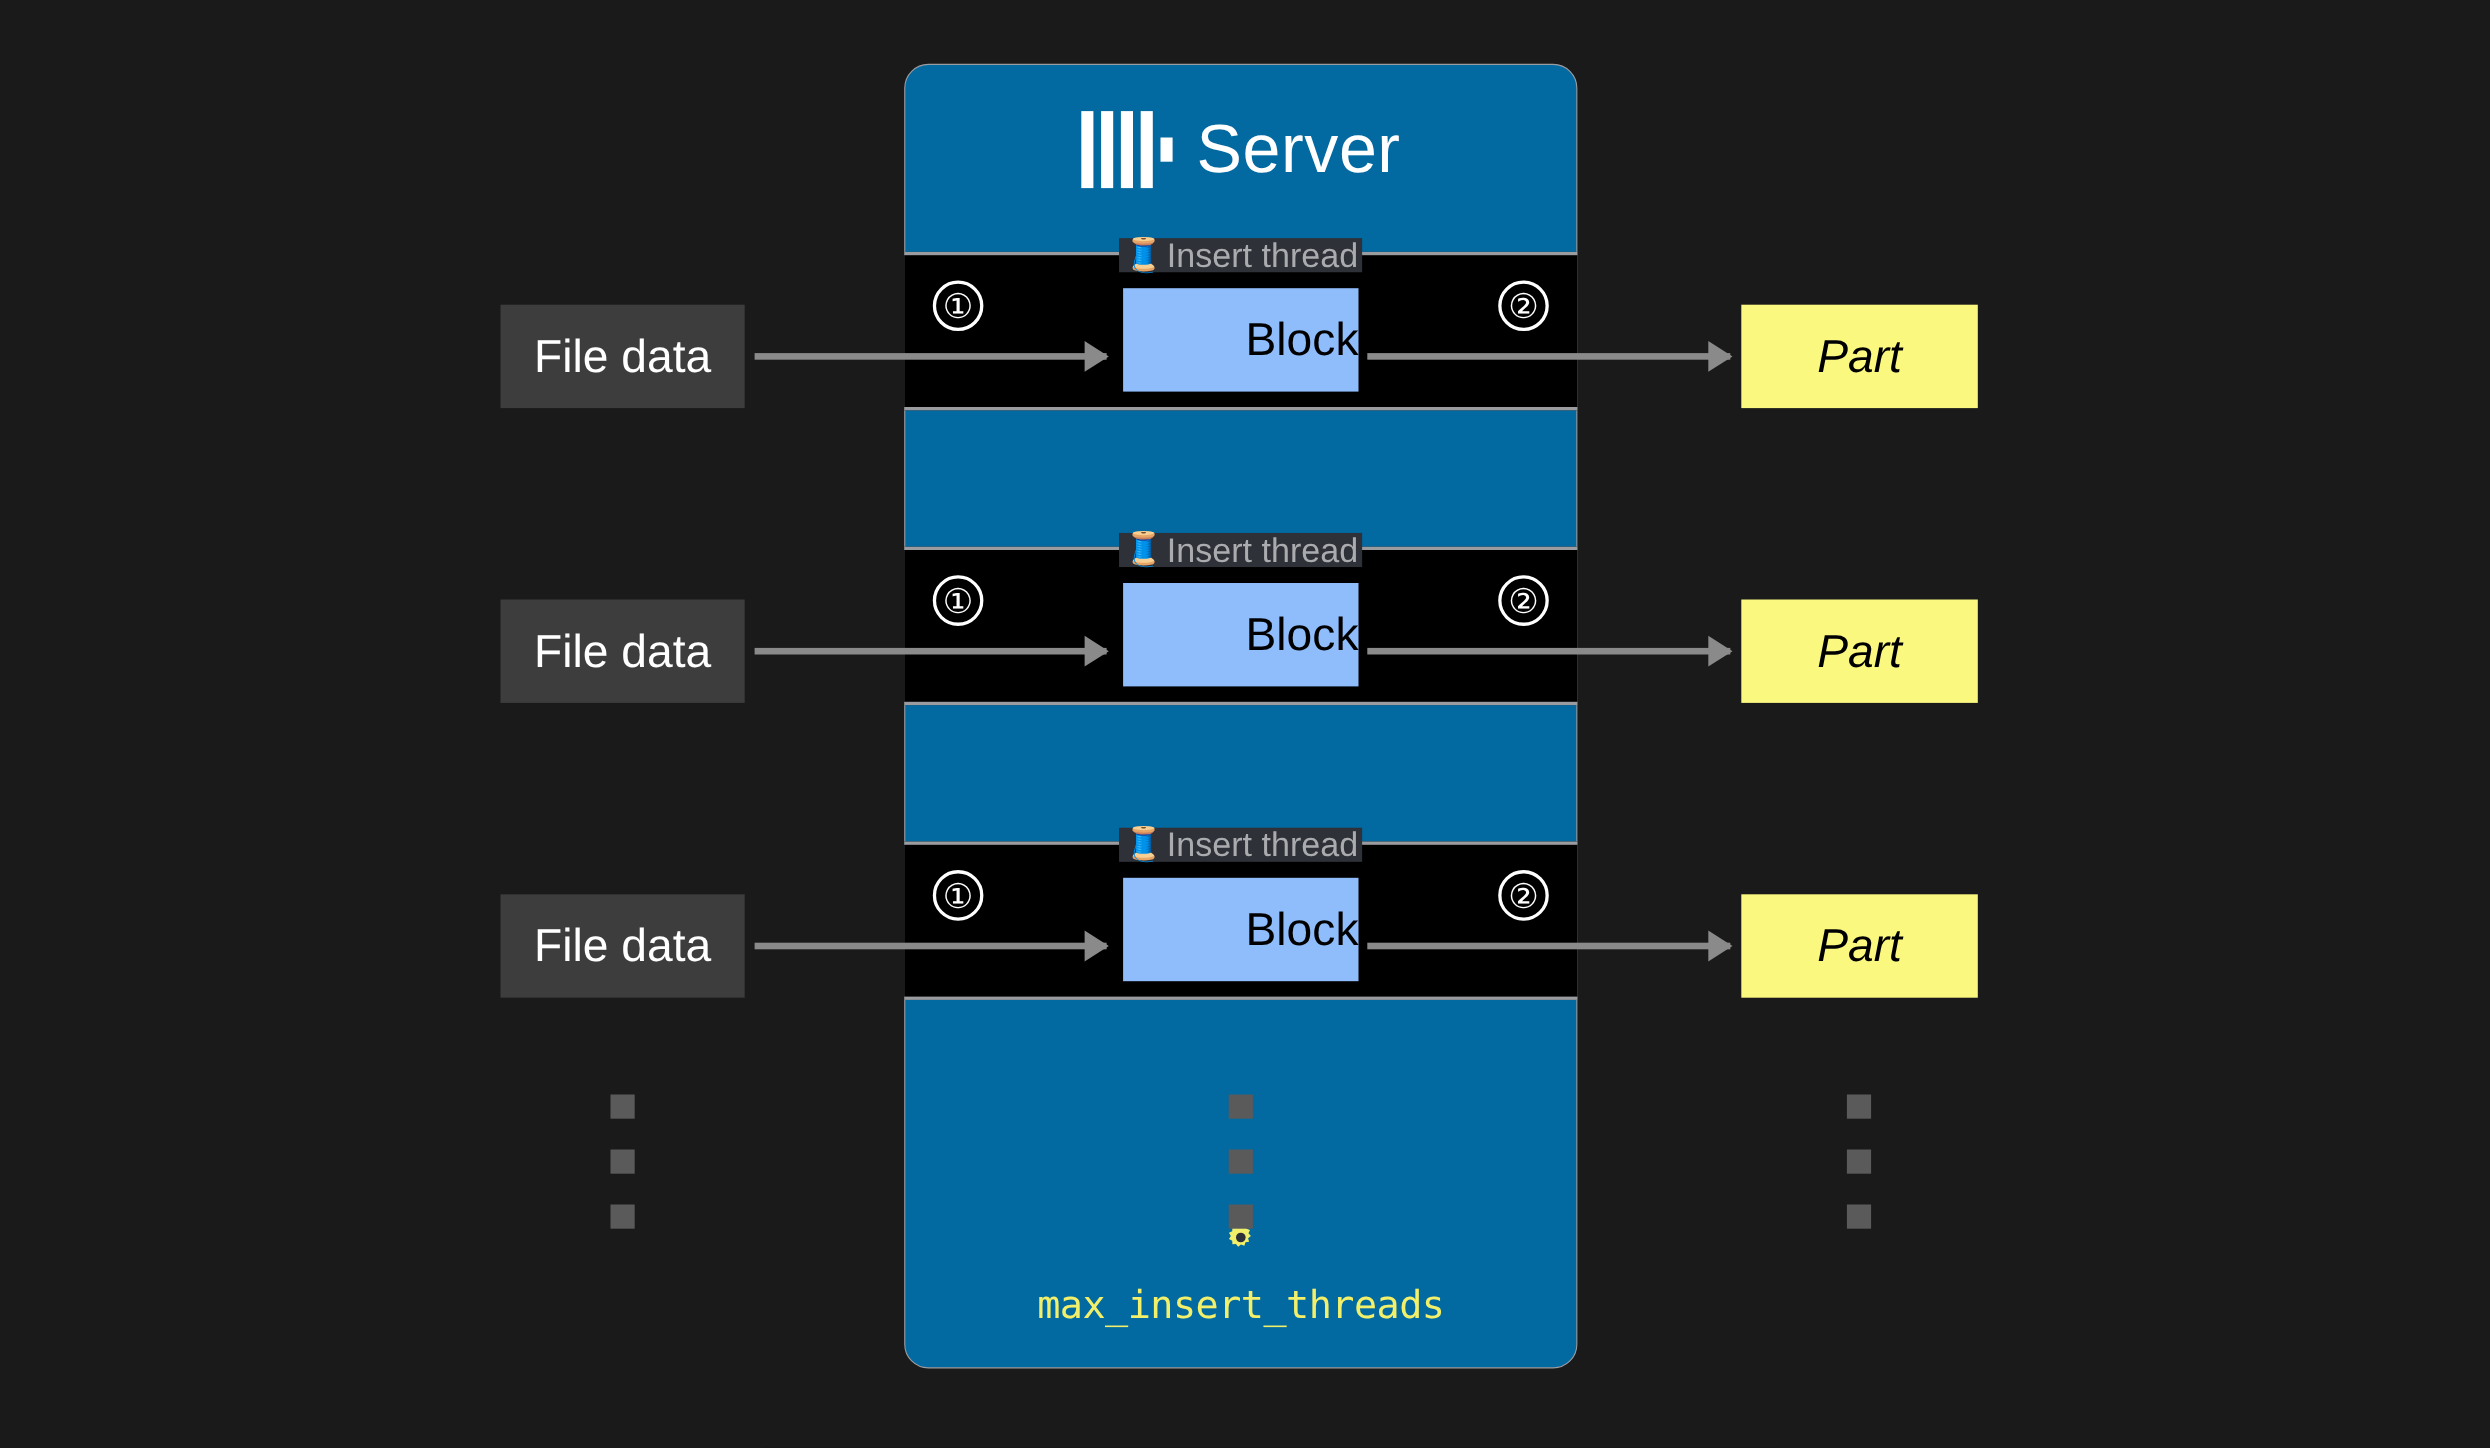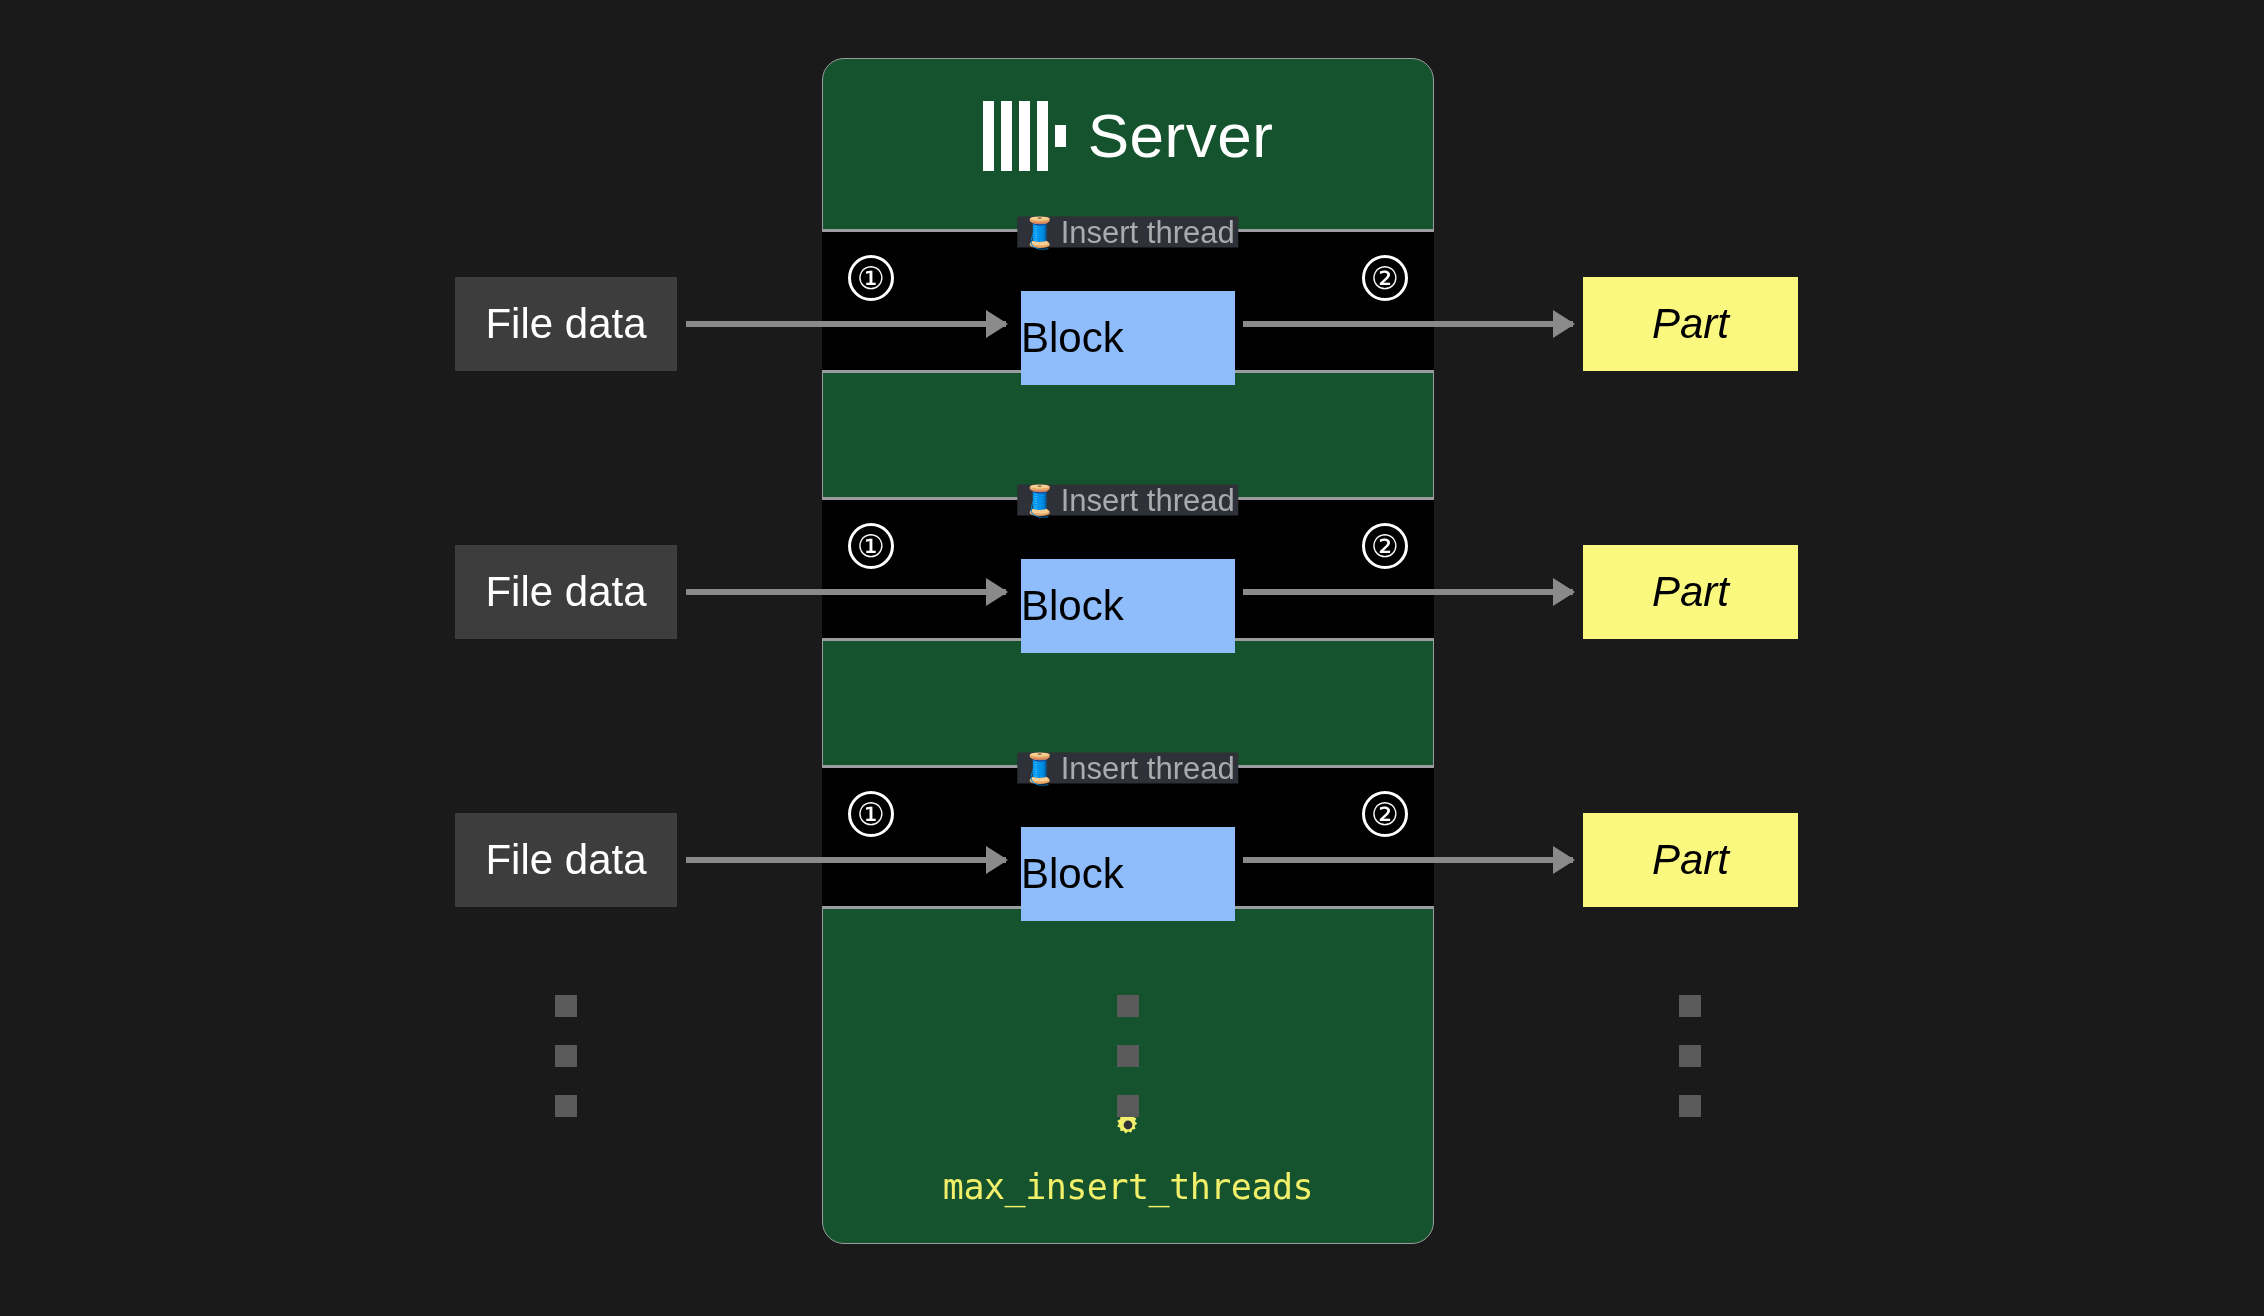--- a/index.html
+++ b/index.html
@@ -16,21 +16,21 @@
     -webkit-font-smoothing: antialiased;
   }
 
   
   #server-card {
     position: absolute;
     left: 822px;
     top: 58px;
     width: 612px;
     height: 1186px;
-    background: #14532d;
+    background: #0369a1;
     border: 1px solid #9a9ca0;
     border-radius: 22px;
     box-sizing: border-box;
   }
 
   
   #server-title {
     position: absolute;
     left: 0;
     top: 42px;
@@ -124,23 +124,22 @@
     left: 50%;
     transform: translateX(-50%);
     top: 30px;
     width: 214px;
     height: 94px;
     background: #8fbcfb;
     color: #000000;
     font-size: 42px;
     display: flex;
     align-items: center;
-    justify-content: flex-start;
+    justify-content: flex-end;
     z-index: 3;
-    margin-top: 29px;
   }
 
   
   .file-box {
     position: absolute;
     left: 455px;
     width: 222px;
     height: 94px;
     background: #3d3d3d;
     color: #ffffff;

